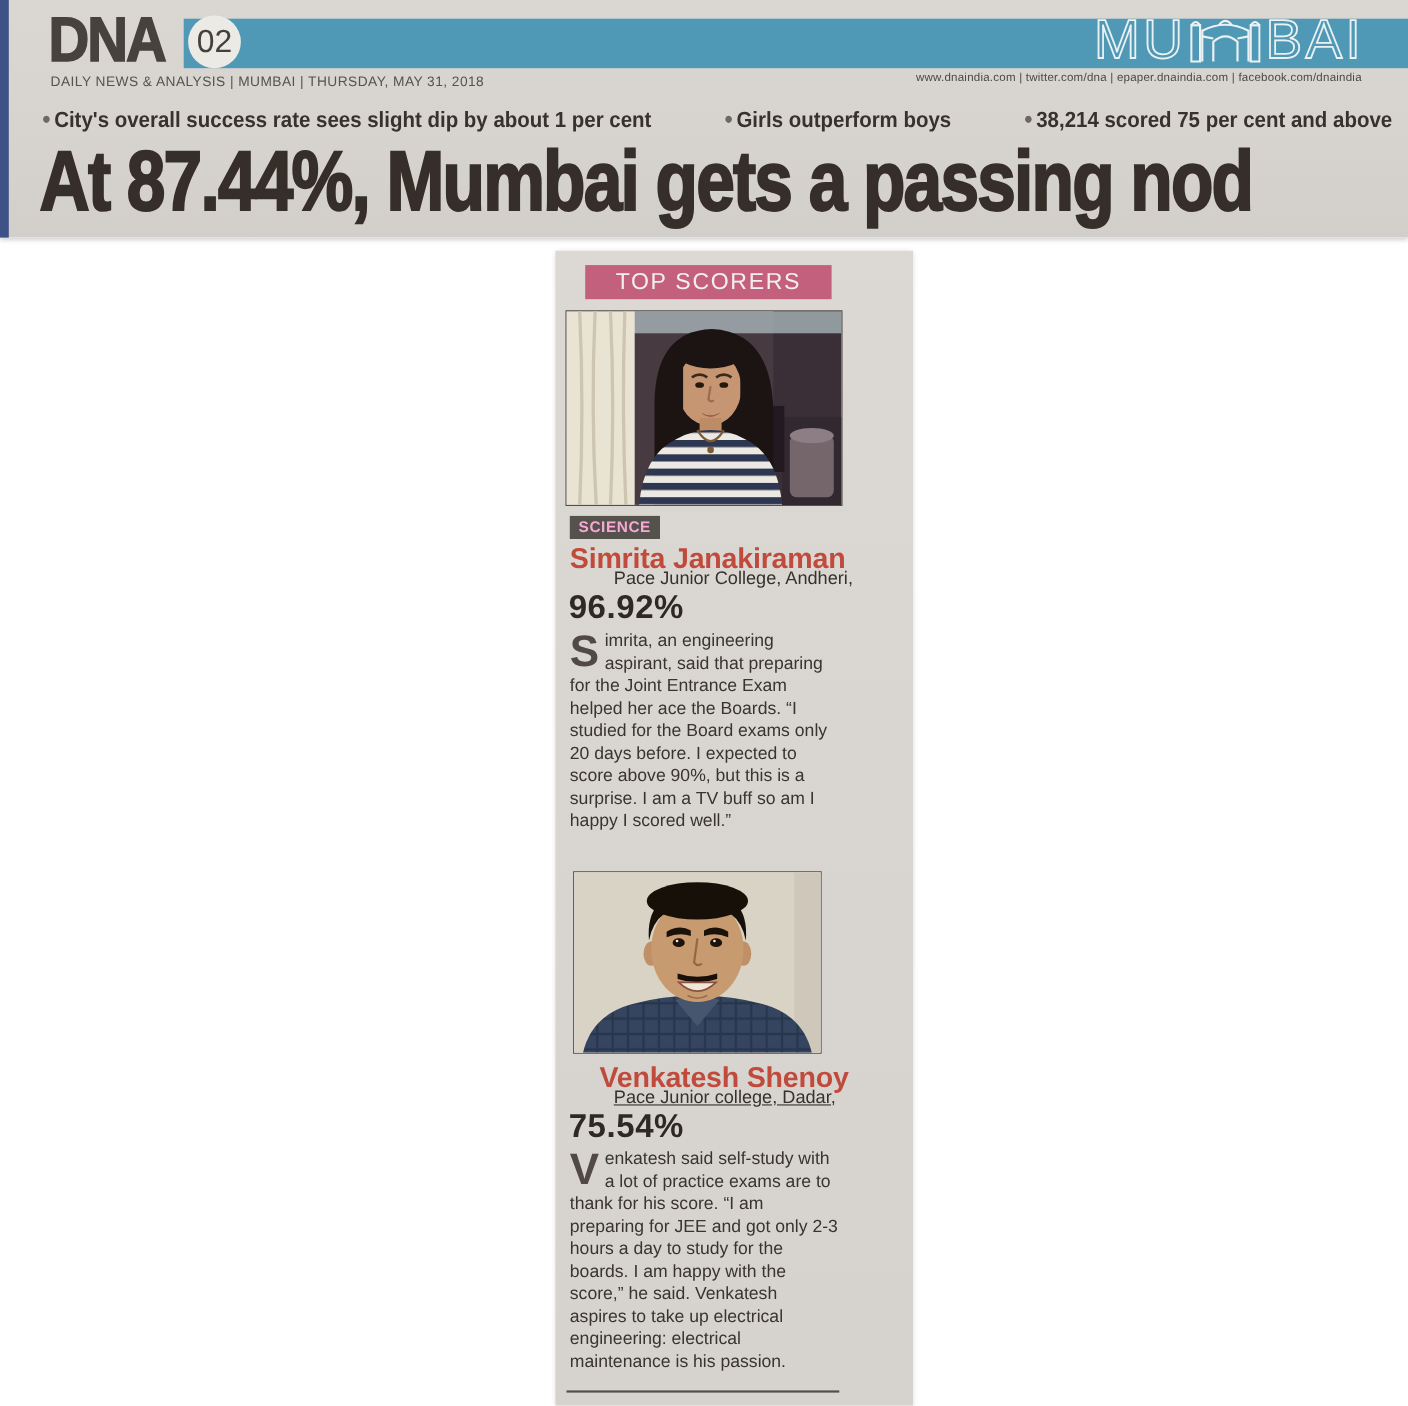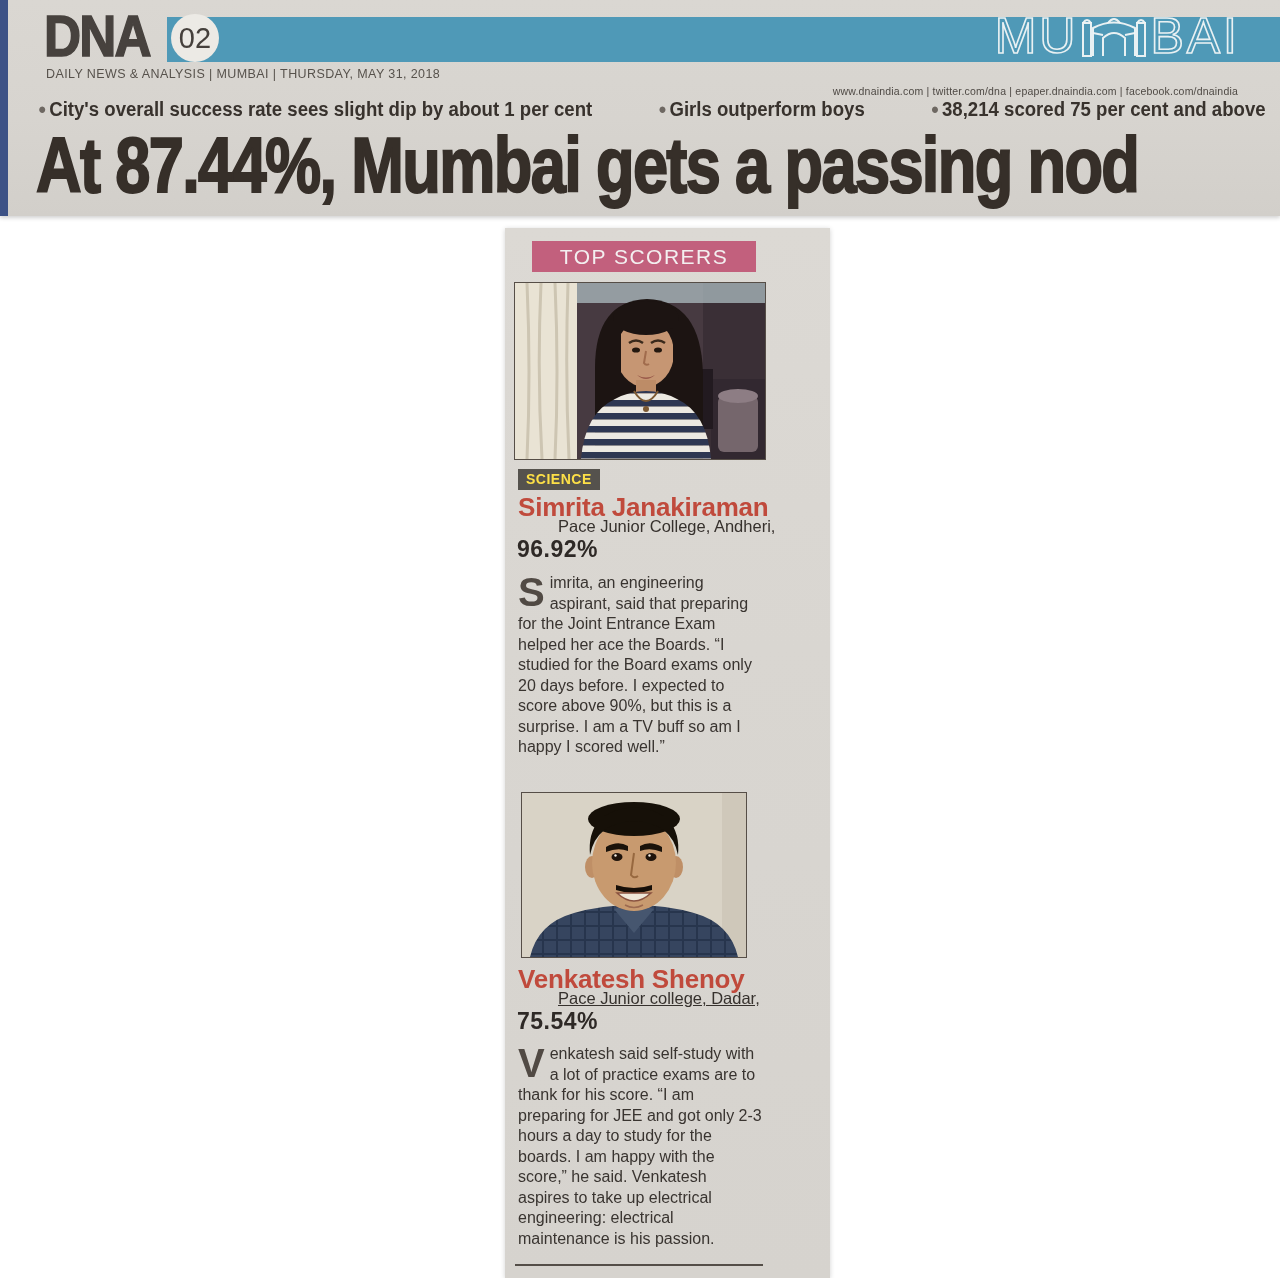--- a/index.html
+++ b/index.html
@@ -38,21 +38,21 @@
   .city-masthead .city-txt {
     font-size:50px; line-height:45px; font-weight:400; letter-spacing:3px;
     color:transparent; -webkit-text-stroke:1.6px rgba(241,245,245,.95);
   }
   .gateway { margin:0 2px 4px 2px; }
   .tagline {
     position:absolute; left:46px; top:67px;
     font-size:12.5px; letter-spacing:.4px; color:#57524c;text-align:center;
   }
   .links {
-    position:absolute; right:42px; top:85px;
+    position:absolute; right:42px; top:65px;
     font-size:10.5px; letter-spacing:.2px; color:#4e4944;margin-left:17px;
   }
   
   .bullets {
     position:absolute; left:38px; top:98px; width:1320px;
     display:flex; justify-content:space-between;
     transform:scaleX(.93); transform-origin:left top;
     font-size:20px; font-weight:700; color:#38322d; white-space:nowrap;
   }
   .bullets .dot { color:#6e6862; font-size:15px; margin-right:3px; position:relative; top:-2px; }
@@ -72,36 +72,36 @@
     position:absolute; left:27px; top:13px; width:224px; height:31px;
     background:#c2607d; color:#f3eff0;
     font-size:21px; line-height:31px; letter-spacing:1.5px; text-align:center;
   }
   .photo { position:absolute; border:1px solid #564e47; background:#fff; }
   .photo svg { display:block; }
   .photo1 { left:9px; top:54px; width:252px; height:178px; }
   .photo2 { left:16px; top:564px; width:226px; height:166px; }
   .tag {
     position:absolute; left:13px; top:241px;
-    background:#55524d; color:#fde047; font-size:14px; font-weight:700;
+    background:#55524d; color:#f9a8d4; font-size:14px; font-weight:700;
     letter-spacing:.5px; padding:2px 8px 3px 8px;text-align:right;
   }
   .scorer-name {
     position:absolute; left:13px; font-size:26px; font-weight:700;
     color:#c04a3c; letter-spacing:-.2px; white-space:nowrap;
   }
   .scorer-college {
     position:absolute; left:13px; font-size:16.5px; color:#36312d; white-space:nowrap;margin-left:40px;
   }
   .scorer-score {
-    position:absolute; left:12px; font-size:23px; font-weight:900;
+    position:absolute; left:12px; font-size:30px; font-weight:900;
     color:#2e2926; letter-spacing:.5px;
   }
   .n1 { top:264px; } .c1 { top:289px; } .s1 { top:308px; }
-  .n2 { top:736px; } .c2 { top:761px;text-decoration:underline; } .s2 { top:780px; }
+  .n2 { top:736px;margin-left:27px; } .c2 { top:761px;text-decoration:underline; } .s2 { top:780px; }
   .quote {
     position:absolute; left:13px; width:244px;
     font-size:16px; line-height:20.5px; color:#393430;
   }
   .b1 { top:345px; } .b2 { top:816px; }
   .dropcap {
     float:left; font-size:40px; line-height:34px; font-weight:700;
     color:#514a44; margin:2px 5px 0 0;
   }
   .bottom-rule {

